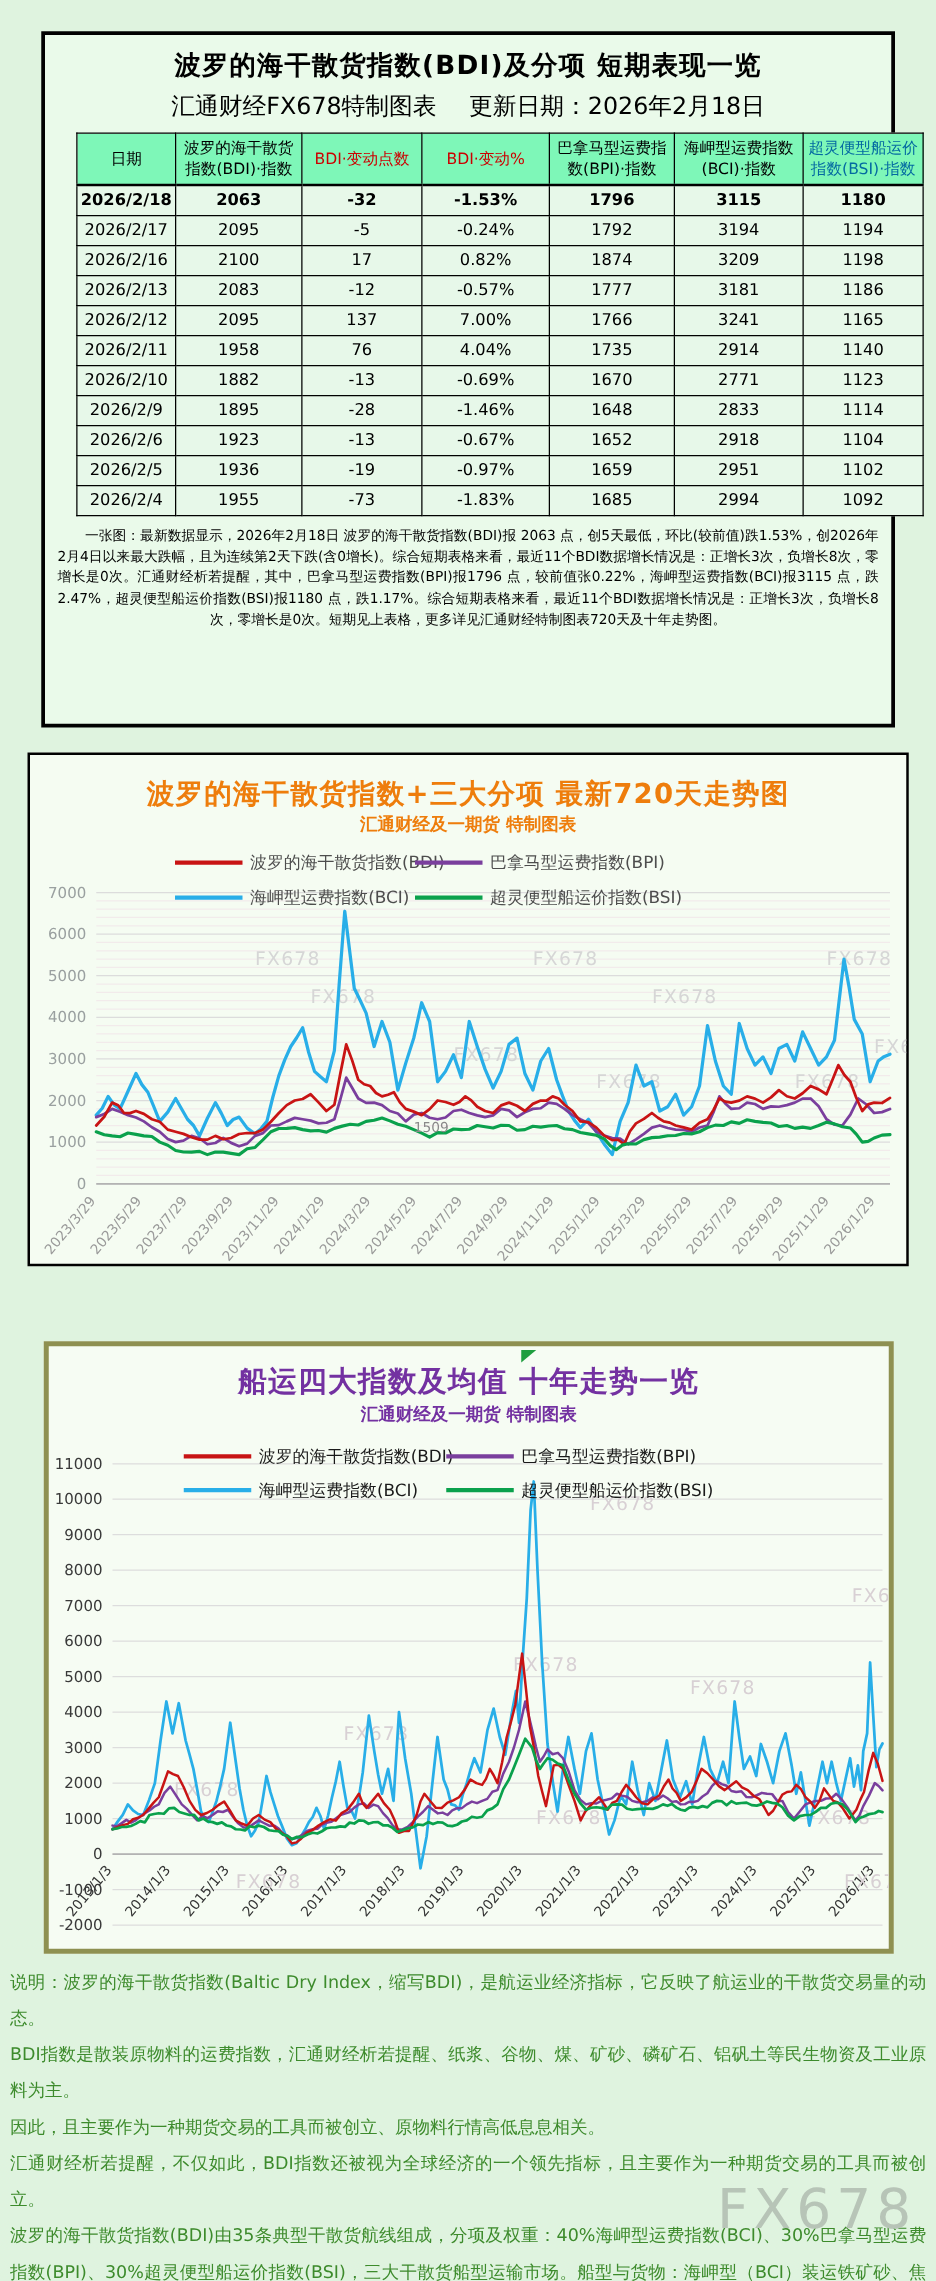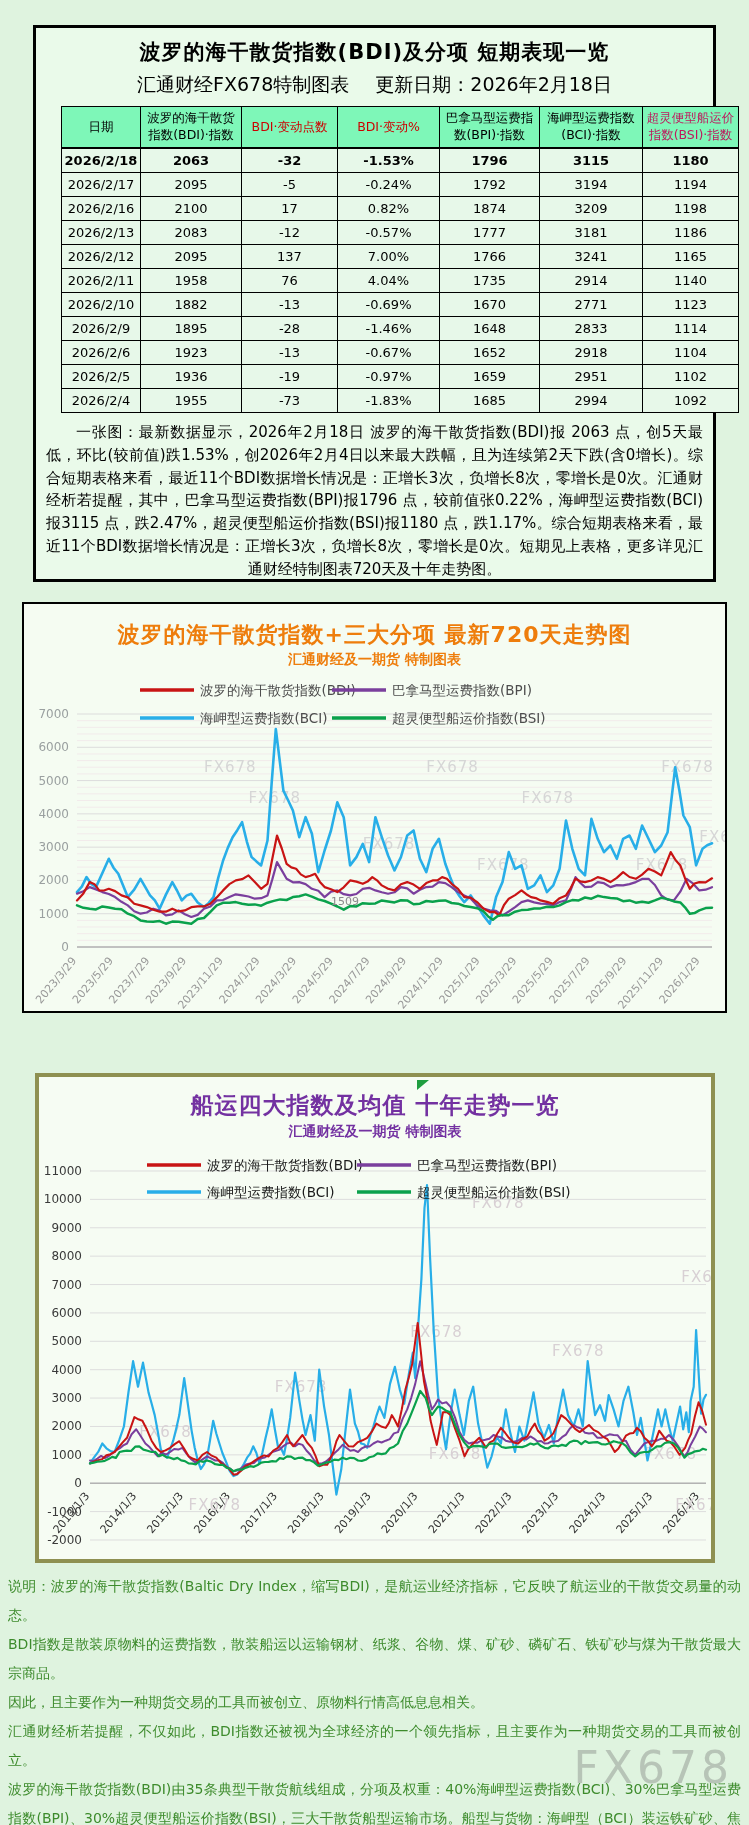--- a/index.html
+++ b/index.html
@@ -10,21 +10,21 @@
                border:3px solid #000;background:#eafaea;}
   .t-title{margin-top:10px;text-align:center;font-size:21px;font-weight:bold;color:#000;letter-spacing:1px;}
   .t-sub{margin-top:6px;text-align:center;font-size:19px;color:#000;}
   .t-sub .upd{margin-left:26px;}
   table.tbl{border-collapse:collapse;width:100%;table-layout:fixed;margin-top:8px;background:#e7f8e9;margin-left:25px;}
   table.tbl th{background:#7ef7b8;font-weight:normal;font-size:12.5px;padding:2px 1px;height:36px;}
   table.tbl th,table.tbl td{border:1.5px solid #000;text-align:center;}
   table.tbl thead th{border-bottom:2.5px solid #000;}
   table.tbl td{font-size:13px;height:23px;padding:0;}
   table.tbl tr.bold td{font-weight:bold;}
-  .note{margin:8px 10px 0 10px;font-size:15px;line-height:1.52;color:#000;
+  .note{margin:8px 10px 0 10px;font-size:11px;line-height:1.52;color:#000;
         text-align:justify;text-align-last:center;text-indent:2em;}
   
   .chart-panel-1{position:absolute;left:22px;top:602px;width:701px;height:407px;
                  border:2px solid #000;background:#f5fcf2;}
   
   .chart-panel-2{position:absolute;left:35px;top:1073px;width:672px;height:482px;
                  border:4px solid #8e9051;background:#f6fcf3;}
   svg{display:block;font-family:"DejaVu Sans","Liberation Sans",sans-serif;}
   
   .footer-text{position:absolute;left:8px;top:1572px;width:733px;color:#3d8b2c;font-size:14px;}
@@ -53,21 +53,21 @@
           <col style="width:96px">
       </colgroup>
       <thead>
           <tr id="thead-row">
             <th style="color: rgb(0, 0, 0);">日期</th>
             <th style="color: rgb(0, 0, 0);">波罗的海干散货指数(BDI)·指数</th>
             <th style="color: rgb(204, 0, 0);">BDI·变动点数</th>
             <th style="color: rgb(204, 0, 0);">BDI·变动%</th>
             <th style="color: rgb(0, 0, 0);">巴拿马型运费指数(BPI)·指数</th>
             <th style="color: rgb(0, 0, 0);">海岬型运费指数(BCI)·指数</th>
-            <th style="color: #be185d;">超灵便型船运价指数(BSI)·指数</th>
+            <th style="color: #0369a1;">超灵便型船运价指数(BSI)·指数</th>
           </tr>
         </thead>
       <tbody id="tbody">
           <tr class="bold">
             <td>2026/2/18</td>
             <td>2063</td>
             <td>-32</td>
             <td>-1.53%</td>
             <td>1796</td>
             <td>3115</td>
@@ -338,20 +338,20 @@
         <line x1="318" x2="372" y1="115" y2="115" stroke="#0aa14c" stroke-width="3.4"></line>
         <text x="378" y="119.5" fill="#1a1a1a" font-size="13.5">超灵便型船运价指数(BSI)</text>
         <text x="336" y="36" text-anchor="middle" fill="#7331a1" font-size="23" font-weight="bold" letter-spacing="1px">船运四大指数及均值 十年走势一览</text>
         <text x="336" y="59" text-anchor="middle" fill="#7331a1" font-size="14" font-weight="bold">汇通财经及一期货 特制图表</text>
         <polygon points="378,3 390,3 378,13" fill="#1f9e3f"></polygon>
       </svg>
   </section>
 
   <div class="footer-text" id="footer">
       <p>说明：波罗的海干散货指数(Baltic Dry Index，缩写BDI)，是航运业经济指标，它反映了航运业的干散货交易量的动态。</p>
-      <p>BDI指数是散装原物料的运费指数，散装船运以运输钢材、纸浆、谷物、煤、矿砂、磷矿石、铁矿砂与煤为干散货最大宗商品。</p>
+      <p>BDI指数是散装原物料的运费指数，汇通财经析若提醒、纸浆、谷物、煤、矿砂、磷矿石、铝矾土等民生物资及工业原料为主。</p>
       <p>因此，且主要作为一种期货交易的工具而被创立、原物料行情高低息息相关。</p>
       <p>汇通财经析若提醒，不仅如此，BDI指数还被视为全球经济的一个领先指标，且主要作为一种期货交易的工具而被创立。</p>
       <p>波罗的海干散货指数(BDI)由35条典型干散货航线组成，分项及权重：40%海岬型运费指数(BCI)、30%巴拿马型运费指数(BPI)、30%超灵便型船运价指数(BSI)，三大干散货船型运输市场。船型与货物：海岬型（BCI）装运铁矿砂、焦煤、磷矿石等工业原料；巴拿马(BPI)装运民生物资及谷物等大宗物资；超灵便型(BSI)装运磷肥、碳酸钾、木屑、水泥等。铁矿砂与煤为干散货最大宗商品，因此走势常与BDI相关。（注：干散货是指不加包装的块状、颗粒状、粉末状的货物。）</p>
     </div>
 
   <div class="page-watermark">FX678</div>
 </div>
 
 </body></html>

